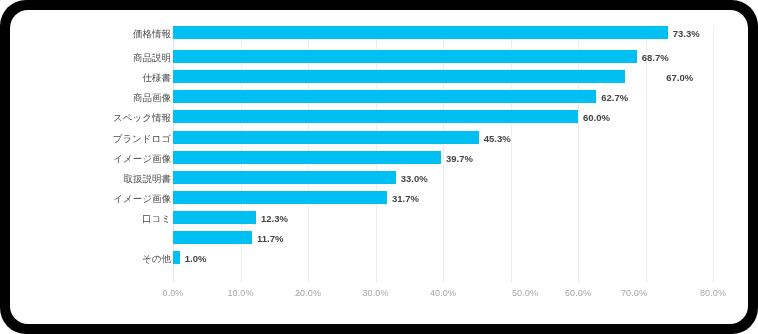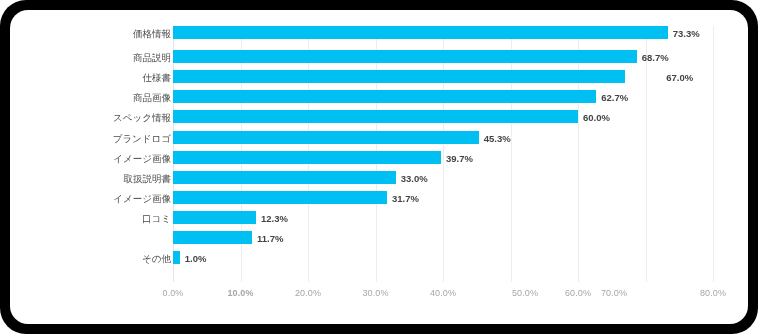--- a/index.html
+++ b/index.html
@@ -93,27 +93,27 @@
           <div class="gridline" style="left: 298px;"></div>
           <div class="gridline" style="left: 365.5px;"></div>
           <div class="gridline" style="left: 433px;"></div>
           <div class="gridline" style="left: 500.5px;"></div>
           <div class="gridline" style="left: 568px;"></div>
           <div class="gridline" style="left: 635.5px;"></div>
           <div class="gridline" style="left: 703px;"></div>
         </div>
       <div id="ticks">
           <div class="tick-label" style="left: 133px;">0.0%</div>
-          <div class="tick-label" style="left: 200.5px; font-weight: bold;">10.0%</div>
+          <div class="tick-label" style="left: 200.5px;">10.0%</div>
           <div class="tick-label" style="left: 268px;">20.0%</div>
           <div class="tick-label" style="left: 335.5px;">30.0%</div>
           <div class="tick-label" style="left: 403px;">40.0%</div>
           <div class="tick-label" style="left: 485px;">50.0%</div>
           <div class="tick-label" style="left: 538px;">60.0%</div>
-          <div class="tick-label" style="left: 574px;">70.0%</div>
+          <div class="tick-label" style="left: 594px;">70.0%</div>
           <div class="tick-label" style="left: 673px;">80.0%</div>
         </div>
       <div id="rows">
           <div class="row" style="top: 14px;">
             <div class="cat-label">価格情報</div>
             <div class="bar" style="width: 494.775px; background: rgb(0, 191, 242);"></div>
             <div class="val-label" style="left: 662.775px;">73.3%</div>
           </div>
           <div class="row" style="top: 38.1px;">
             <div class="cat-label">商品説明</div>

